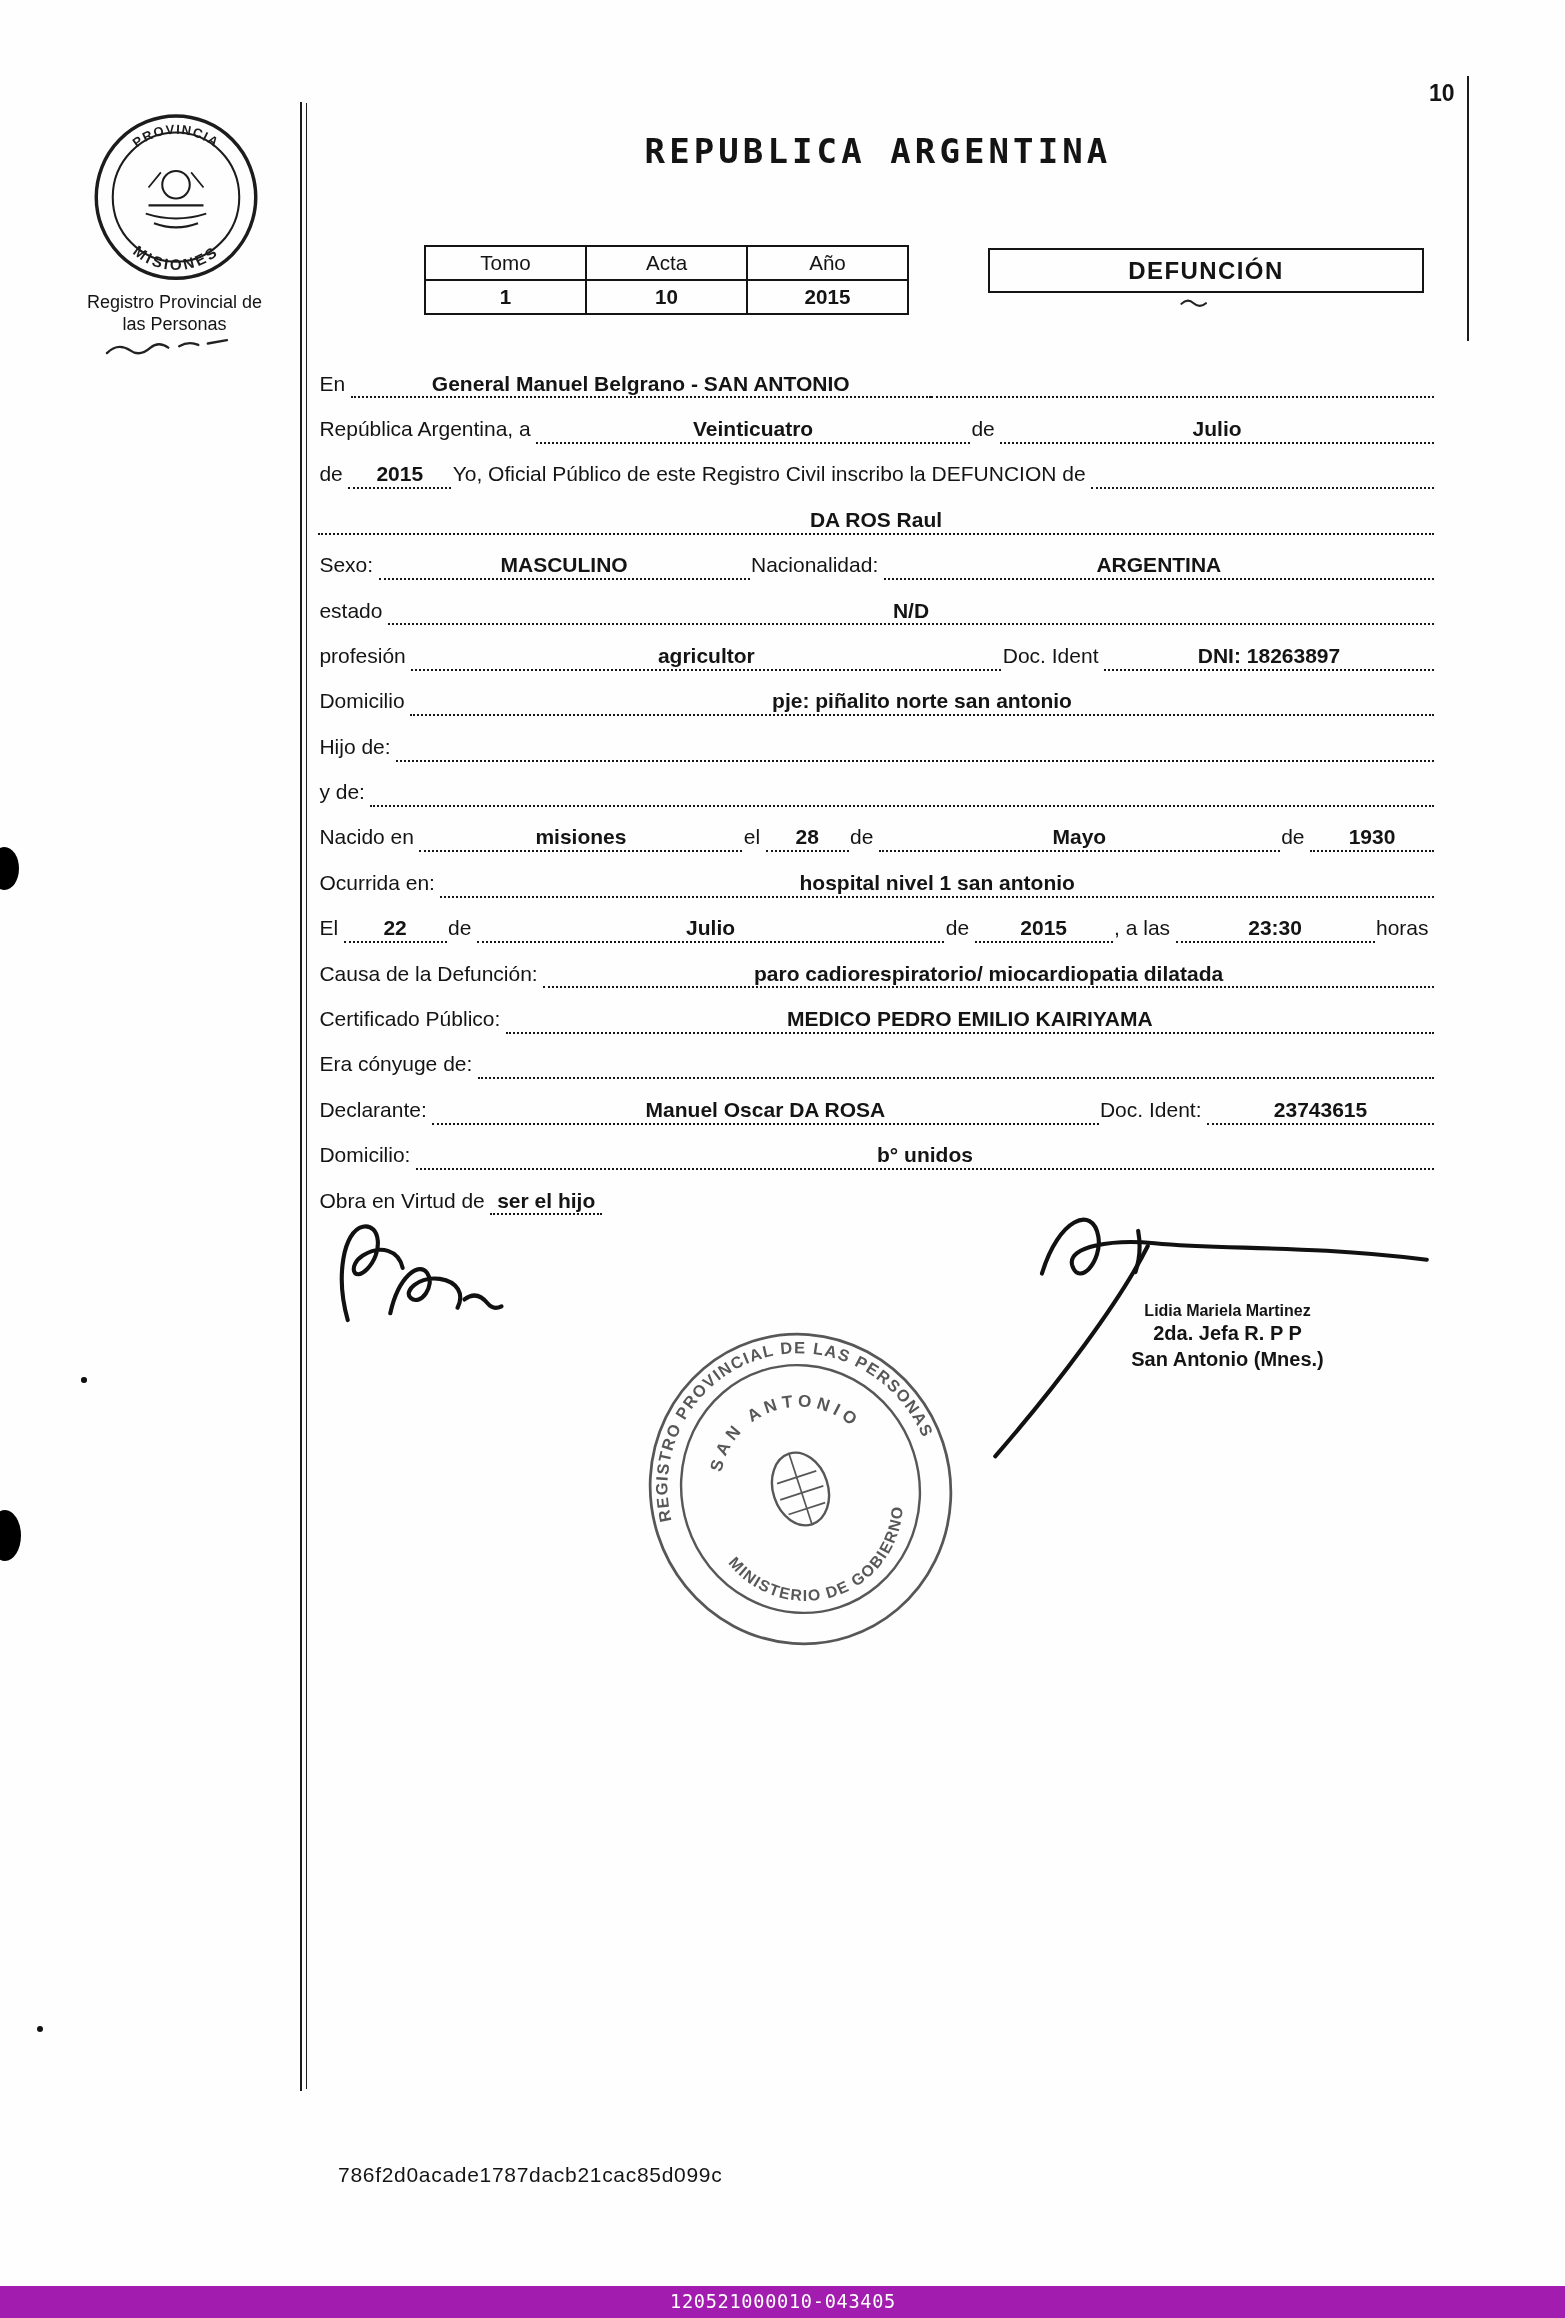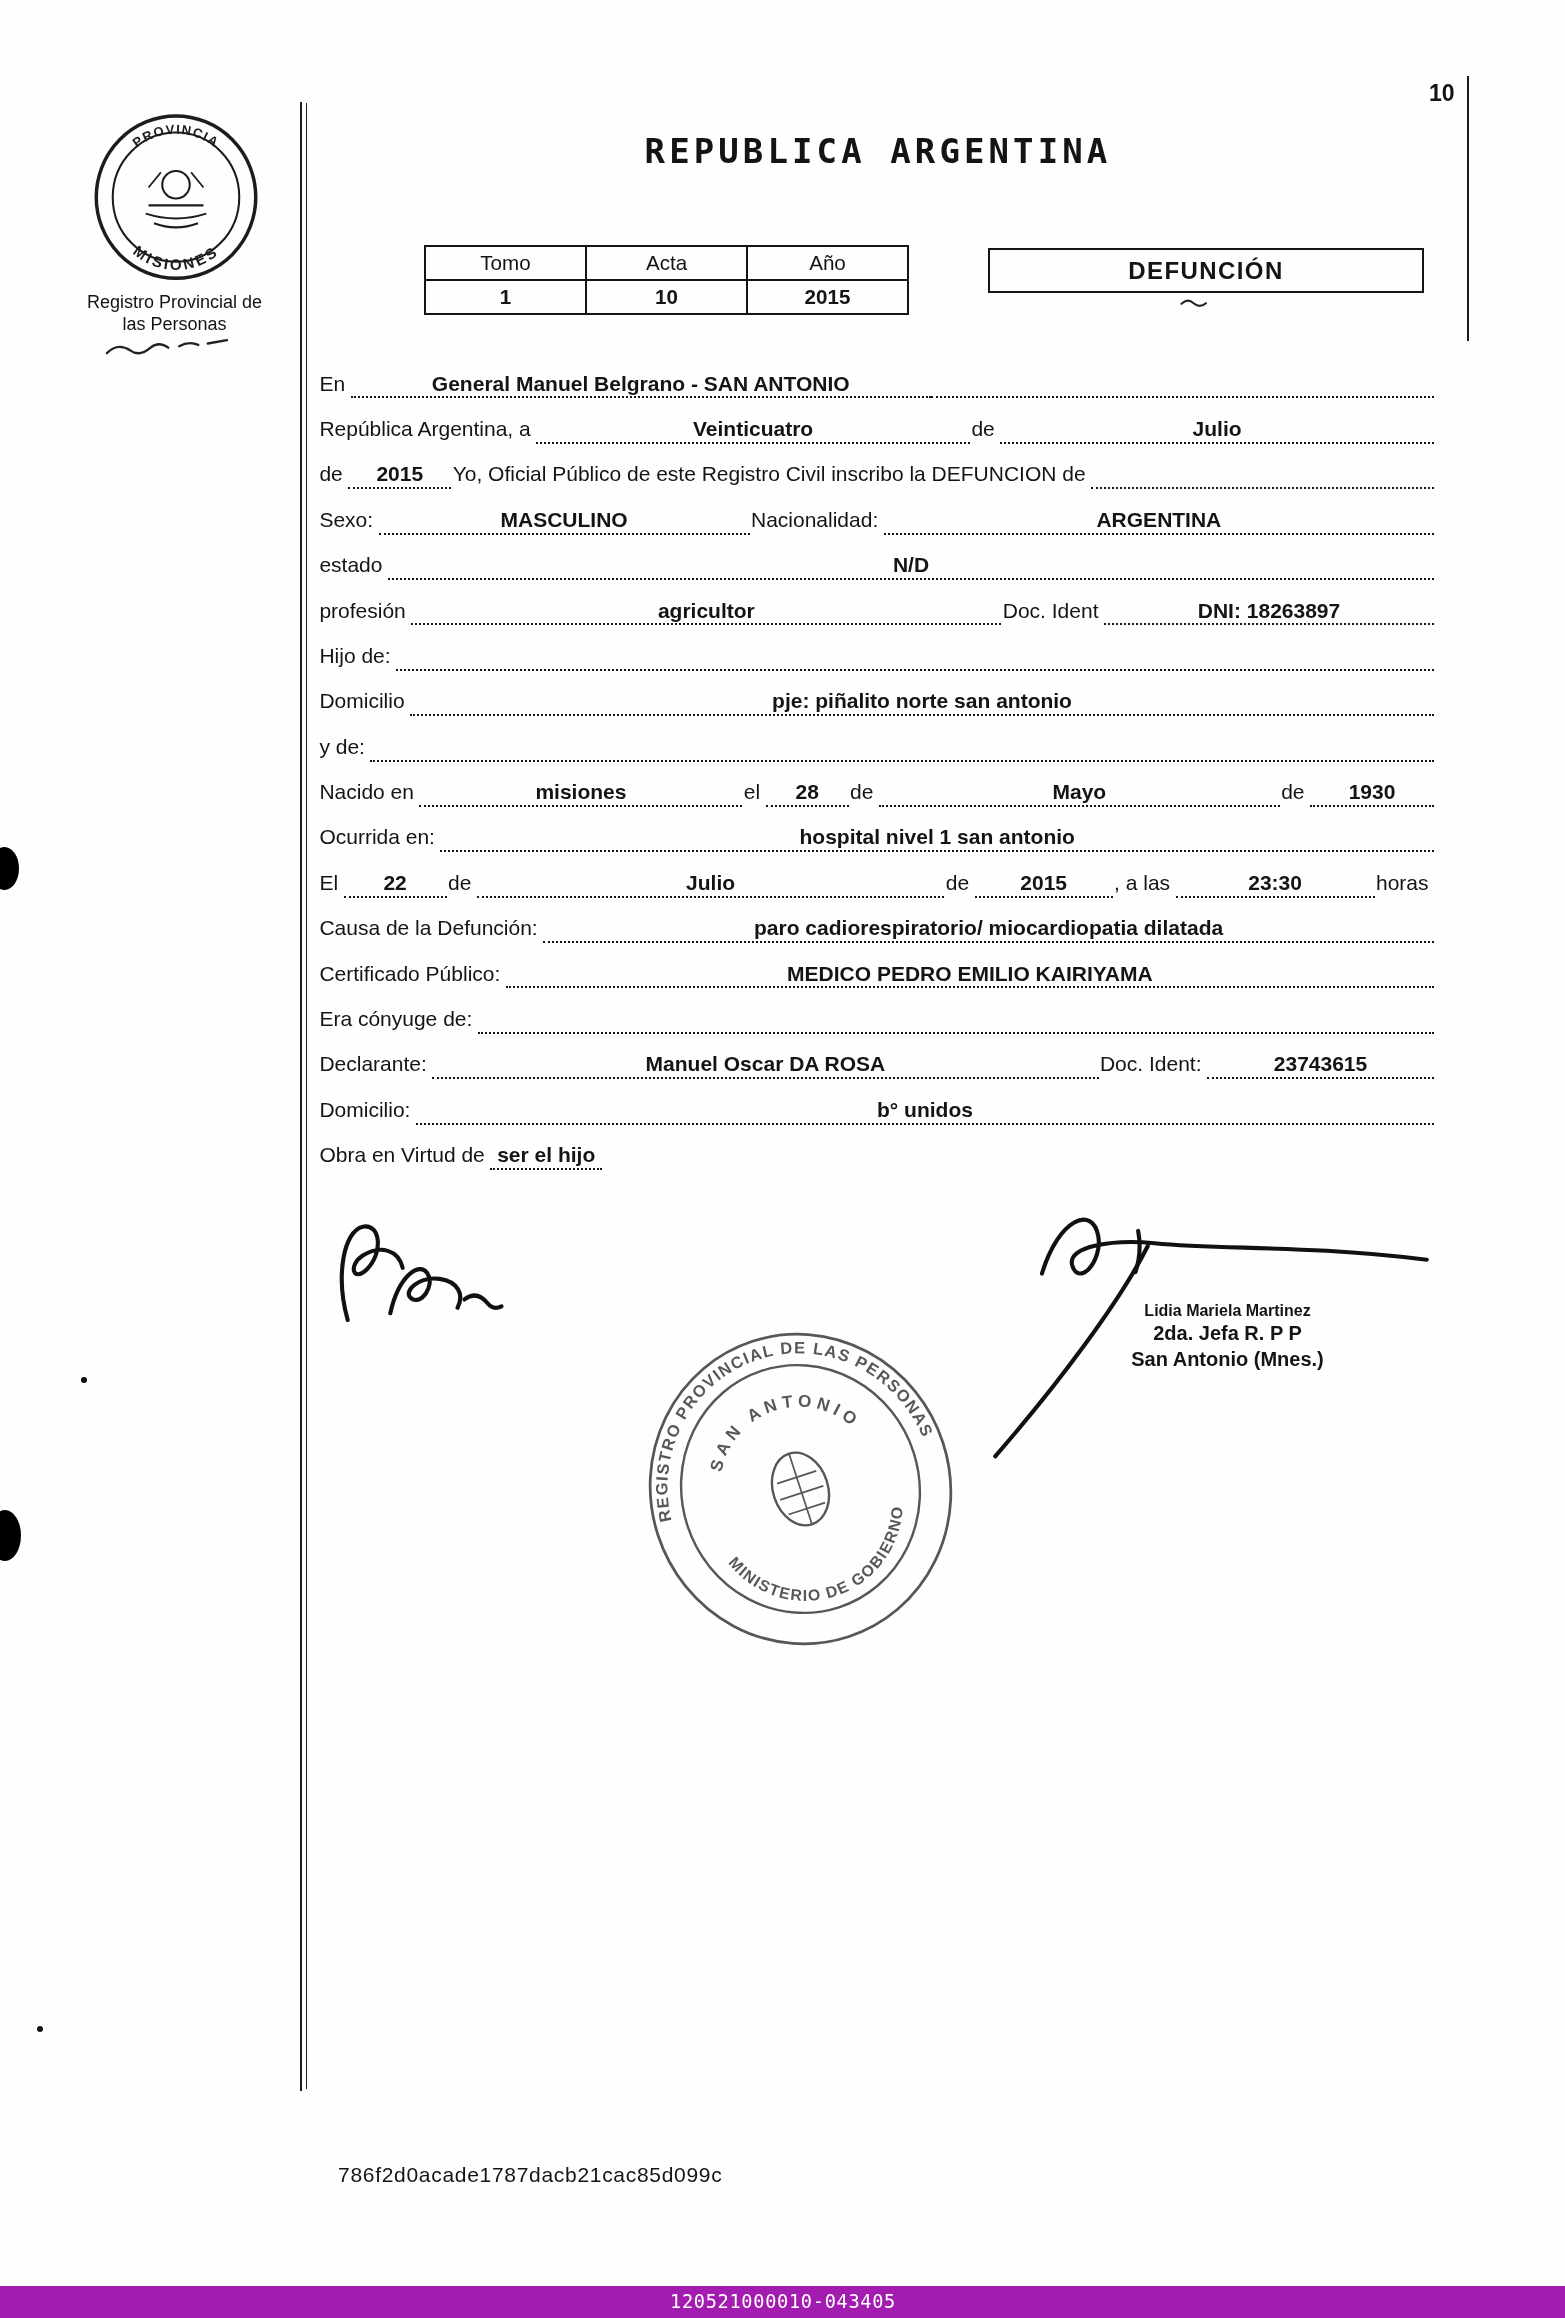--- a/index.html
+++ b/index.html
@@ -141,20 +141,23 @@
       <span class="vl" style="flex:1 1 0;">Julio</span>
     </div>
 
     <div class="row">
       <span class="lb">de</span>
       <span class="vl" style="flex:0 0 103px;">2015</span>
       <span class="lb">Yo, Oficial Público de este Registro Civil inscribo la DEFUNCION de</span>
       <span class="fl"></span>
     </div>
 
+    <div class="row">
+      <span class="vl" style="flex:1 1 auto;">DA ROS Raul</span>
+    </div>
 
     <div class="row">
       <span class="lb">Sexo:</span>
       <span class="vl" style="flex:0 0 371px;">MASCULINO</span>
       <span class="lb">Nacionalidad:</span>
       <span class="vl" style="flex:1 1 0;">ARGENTINA</span>
     </div>
 
     <div class="row">
       <span class="lb">estado</span>
@@ -162,27 +165,27 @@
     </div>
 
     <div class="row">
       <span class="lb">profesión</span>
       <span class="vl" style="flex:1 1 0;">agricultor</span>
       <span class="lb">Doc. Ident</span>
       <span class="vl" style="flex:0 0 330px;">DNI: 18263897</span>
     </div>
 
     <div class="row">
-      <span class="lb">Hijo de:</span>
-      <span class="fl"></span>
-    </div>
-
-    <div class="row">
       <span class="lb">Domicilio</span>
       <span class="vl" style="flex:1 1 0;">pje: piñalito norte san antonio</span>
+    </div>
+
+    <div class="row">
+      <span class="lb">Hijo de:</span>
+      <span class="fl"></span>
     </div>
 
     <div class="row">
       <span class="lb">y de:</span>
       <span class="fl"></span>
     </div>
 
     <div class="row">
       <span class="lb">Nacido en</span>
       <span class="vl" style="flex:0 0 323px;">misiones</span>

